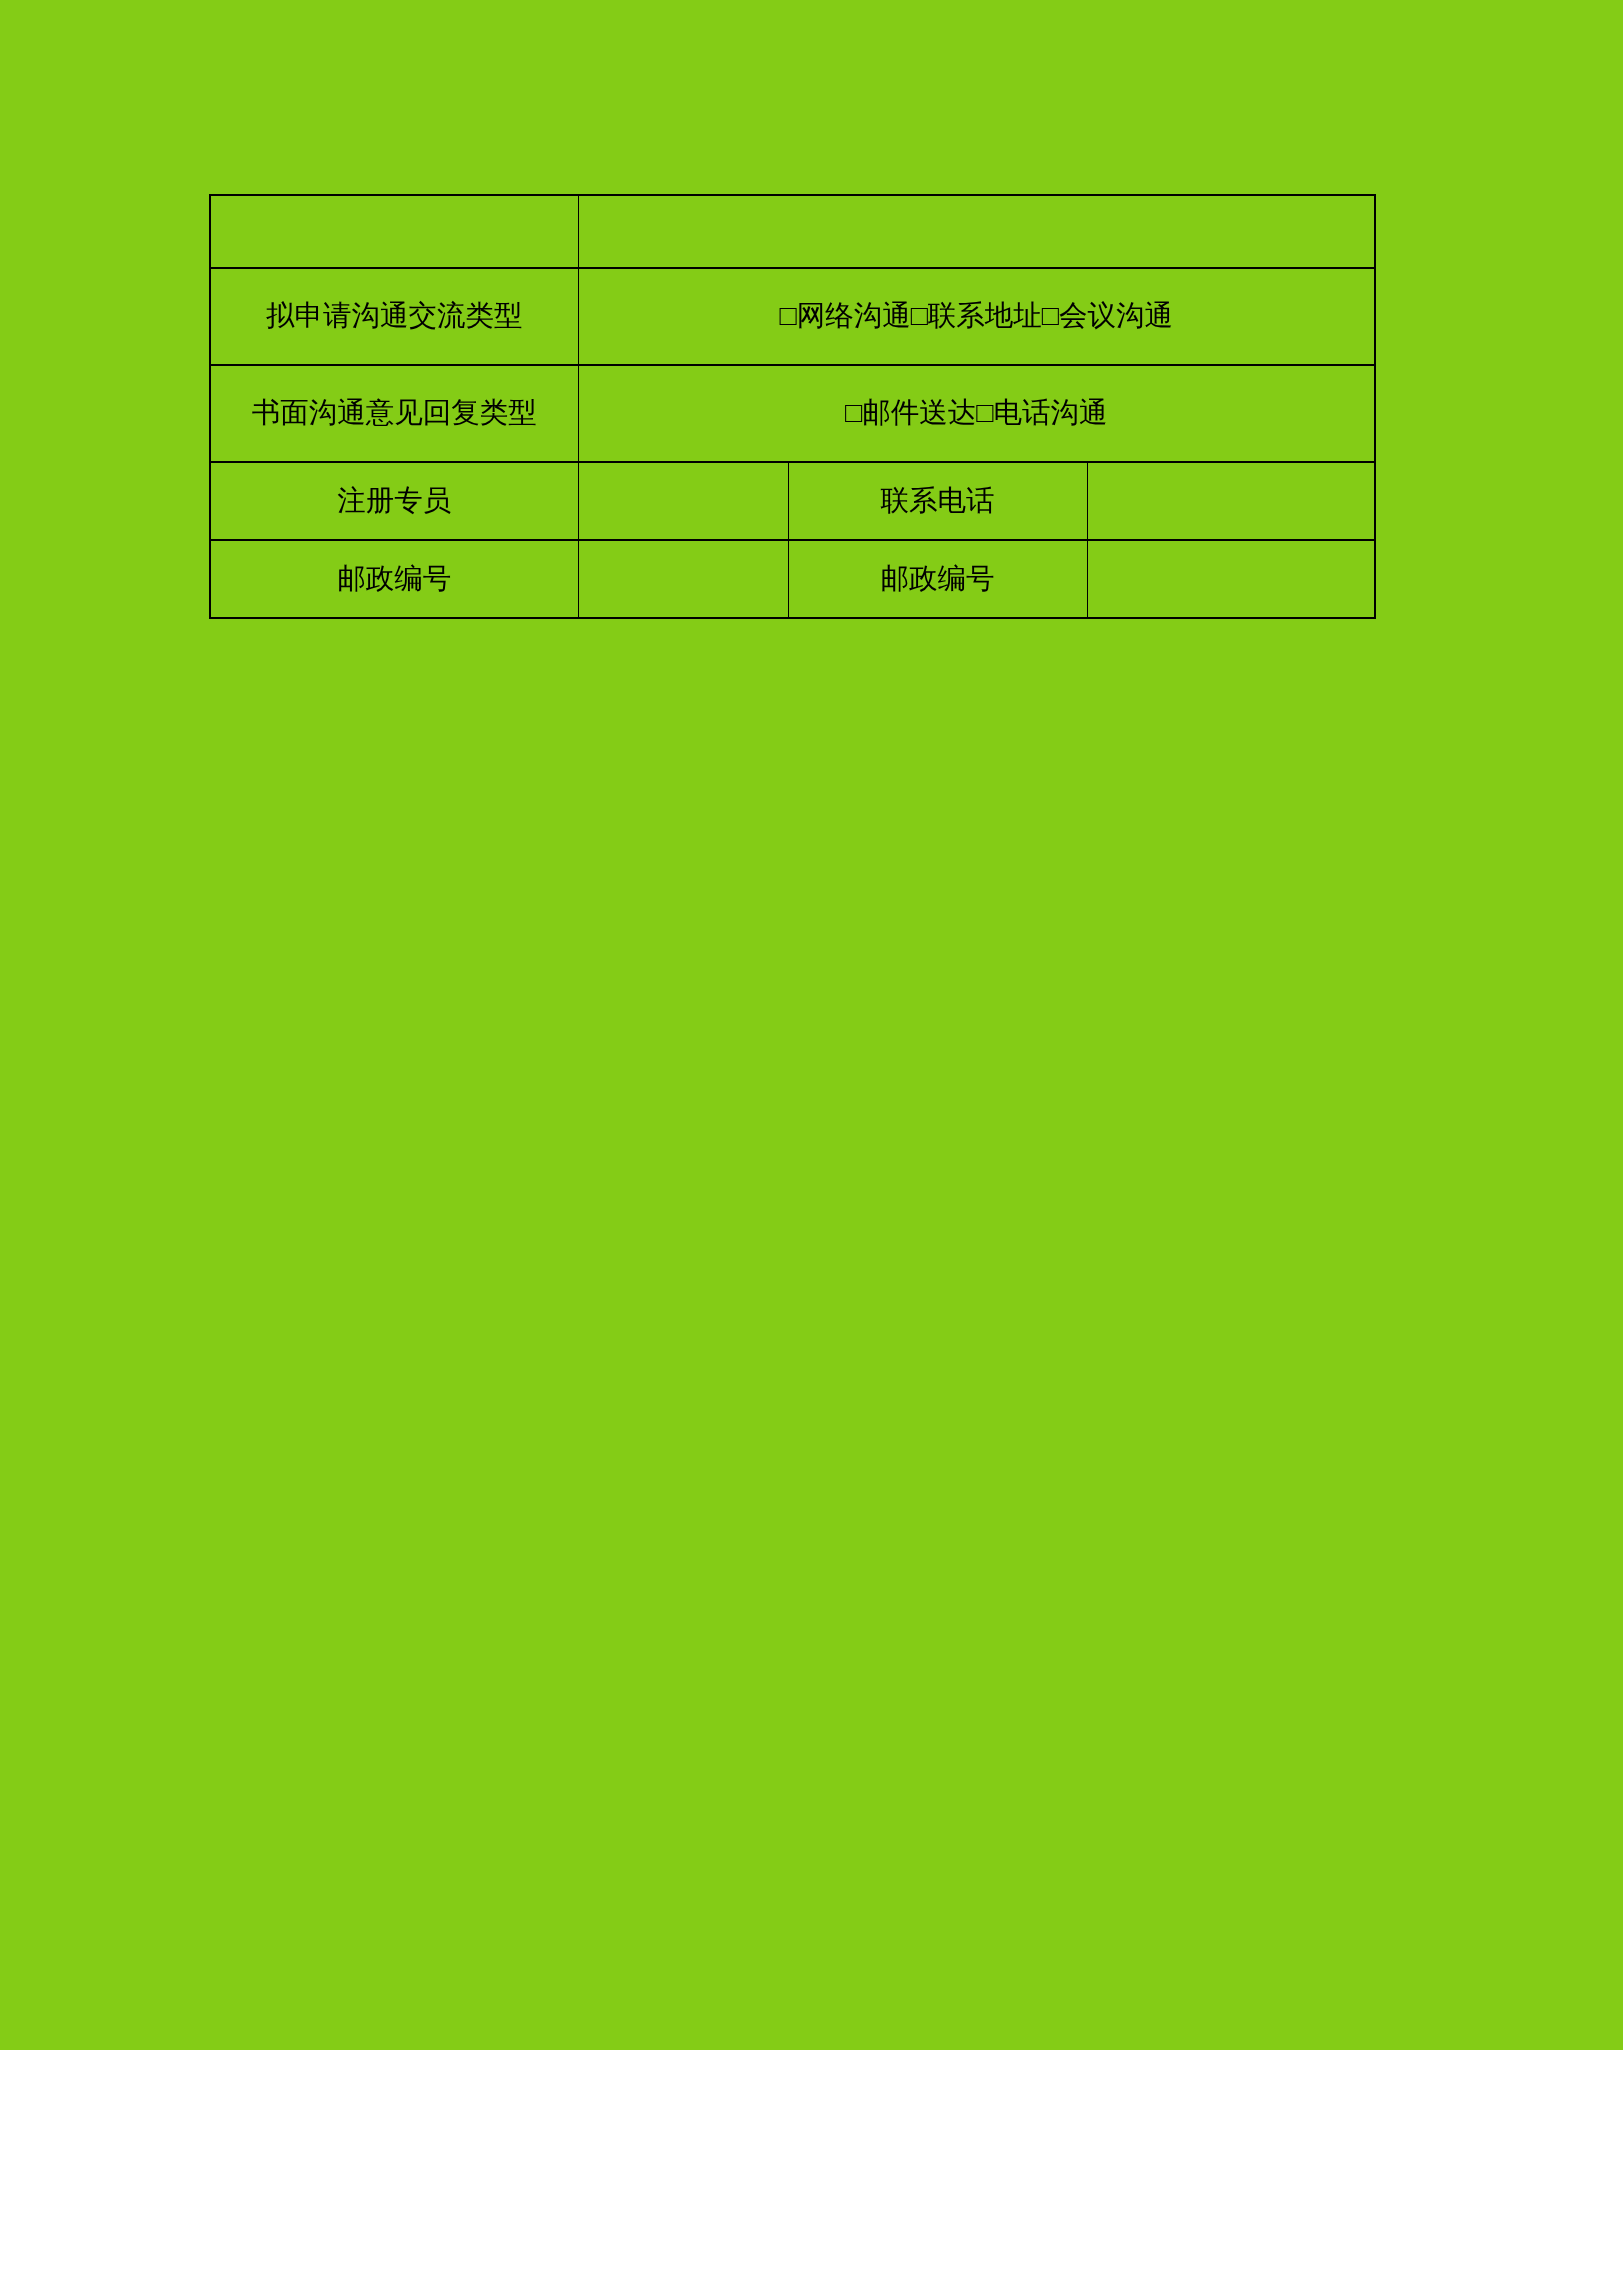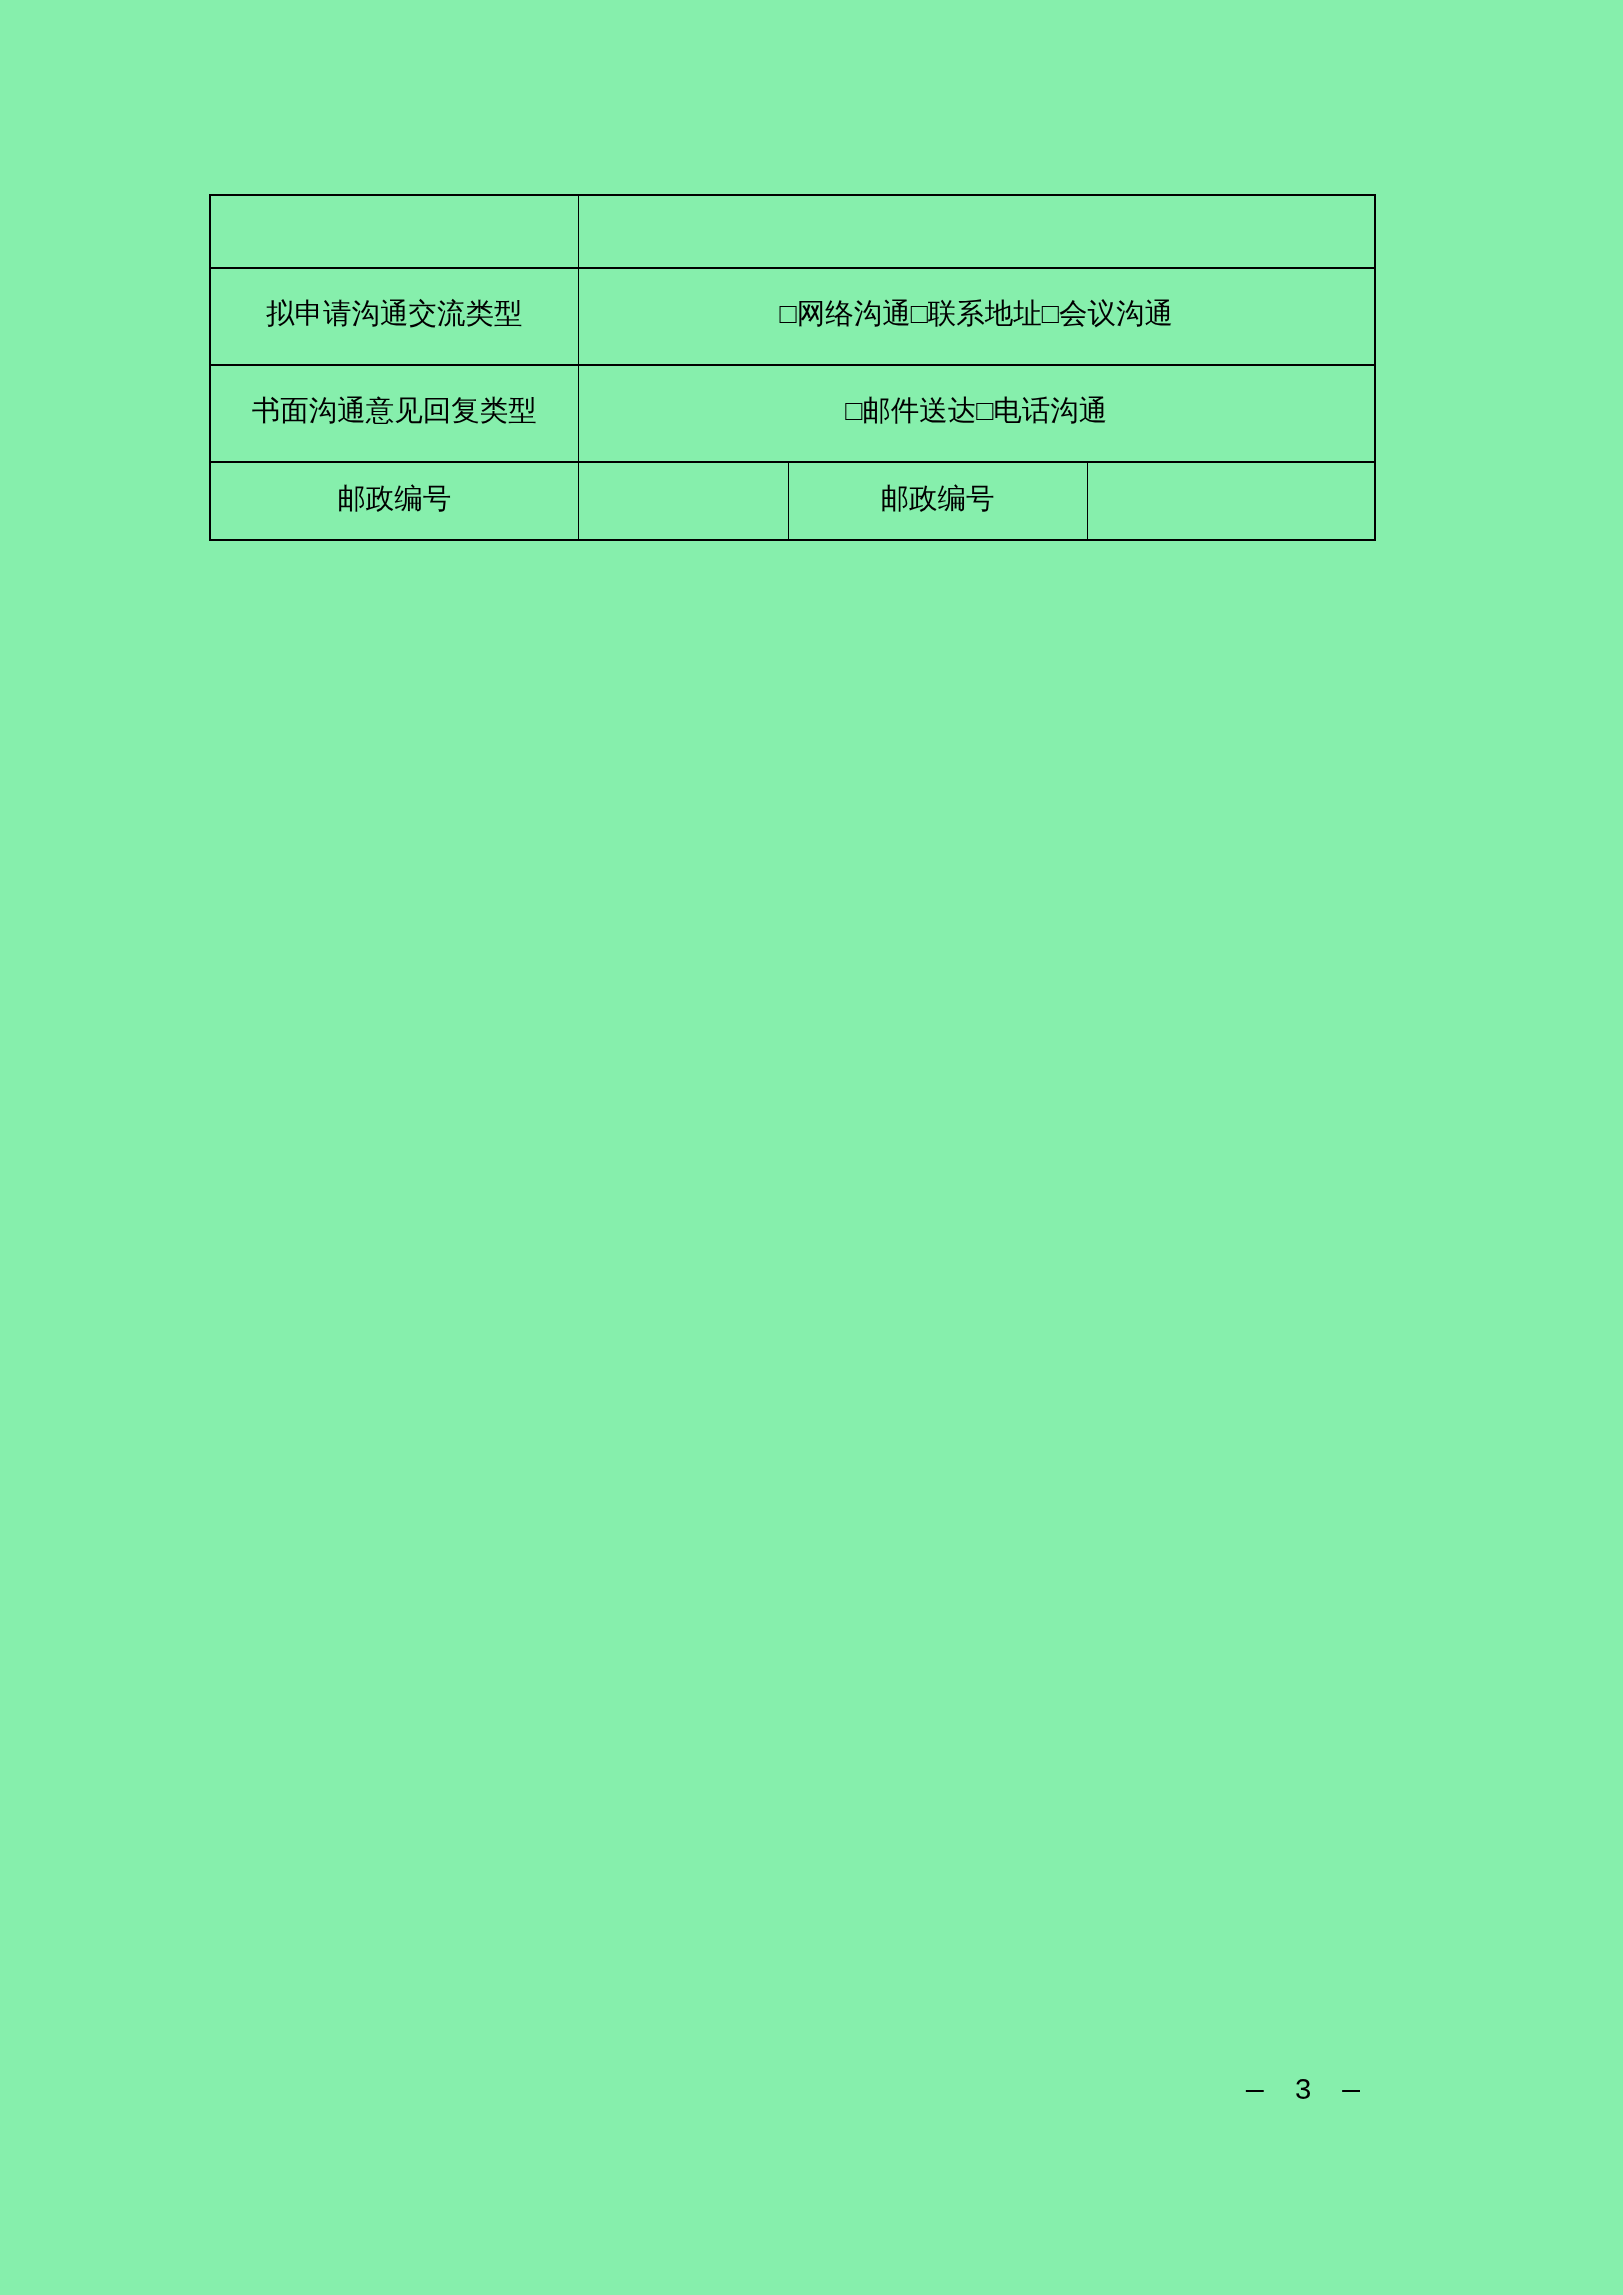--- a/index.html
+++ b/index.html
@@ -1,21 +1,21 @@
 <!DOCTYPE html>
 <html style="font-size:7.9px"><head>
 <meta charset="utf-8">
 <style>
   html,body{margin:0;padding:0;background:#ffffff;}
   .page{
     position:relative;
     width:1623px;
-    height:2295px;
-    background:#86efac;
-    font-family:Liberation Mono, monospace;
+    height:2050px;
+    background:#84cc16;
+    font-family:Liberation Serif, serif;
     color:#000000;
     overflow:hidden;
   }
   table.form-table{
     position:absolute;
     left:209px;
     top:194px;
     width:1164px;
     table-layout:fixed;
     border-collapse:collapse;
@@ -91,20 +91,26 @@
       <td>拟申请沟通交流类型</td>
       <td colspan="3">□网络沟通□联系地址□会议沟通</td>
     </tr>
 
     <tr style="height:97px">
       <td>书面沟通意见回复类型</td>
       <td colspan="3">□邮件送达□电话沟通</td>
     </tr>
 
 
+    <tr style="height:78px">
+      <td>注册专员</td>
+      <td></td>
+      <td>联系电话</td>
+      <td></td>
+    </tr>
 
 
     <tr style="height:78px">
       <td>邮政编号</td>
       <td></td>
       <td>邮政编号</td>
       <td></td>
     </tr>
 
   </tbody>

